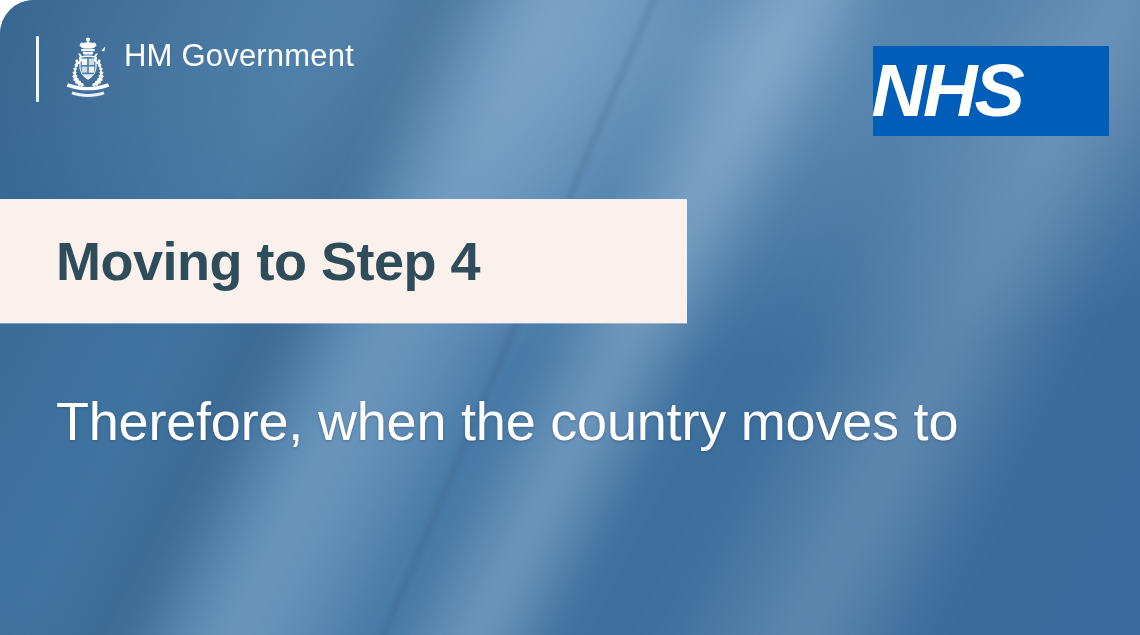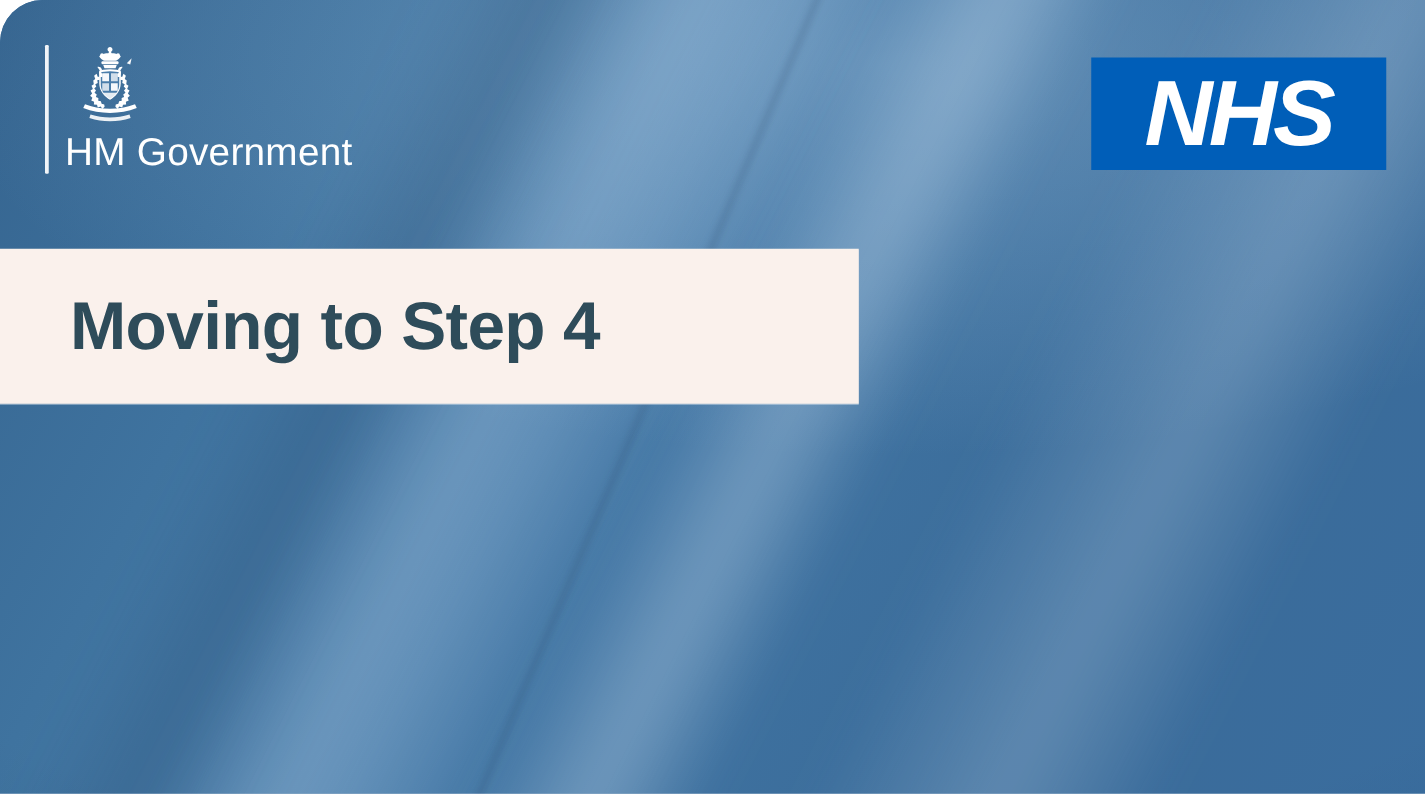--- a/index.html
+++ b/index.html
@@ -77,21 +77,20 @@
     align-items: stretch;
     gap: 13px;
   }
   .hmg-rule {
     width: 3px;
     background: rgba(255,255,255,0.93);
     border-radius: 1px;
   }
   .hmg-stack {
     display: flex;
-    flex-direction: column;
     justify-content: center;
   }
   .crest {
     width: 72px;
     height: 66px;
     display: block;
   }
   .hmg-word {
     color: #ffffff;
     font-size: 31px;
@@ -105,21 +104,20 @@
   
   .nhs {
     position: absolute;
     left: 873px;
     top: 46px;
     width: 236px;
     height: 90px;
     background: #005eb8;
     display: flex;
     align-items: center;
-    justify-content: center;
   }
   .nhs-word {
     color: #ffffff;
     font-family: "Liberation Sans", sans-serif;
     font-style: italic;
     font-weight: bold;
     font-size: 74px;
     line-height: 74px;
     letter-spacing: -3px;
     transform: scaleX(1.02);
@@ -216,15 +214,16 @@
 
   <div class="nhs">
     <span class="nhs-word">NHS</span>
   </div>
 
   <div class="banner">
     <div class="banner-title">Moving to Step 4</div>
   </div>
 
   <div class="body-copy">
+    <span class="body-line">Therefore, when the country moves to</span>
   </div>
 
 </div>
 
 </body></html>

